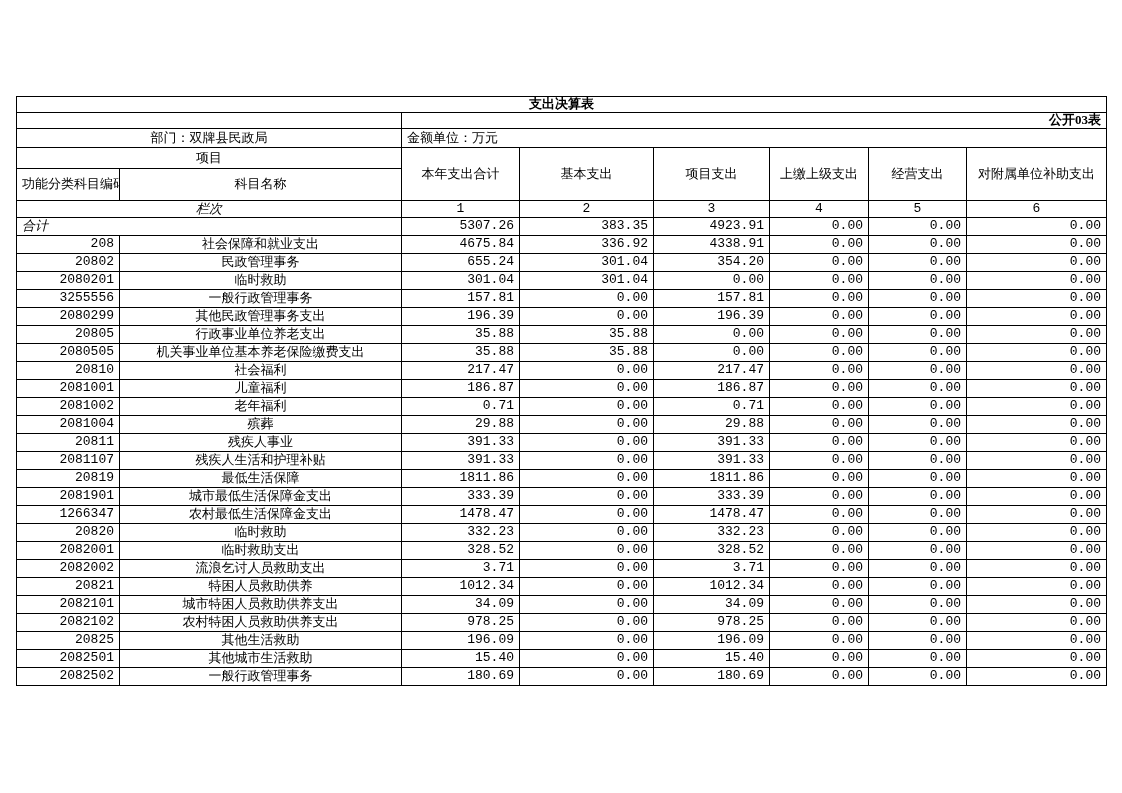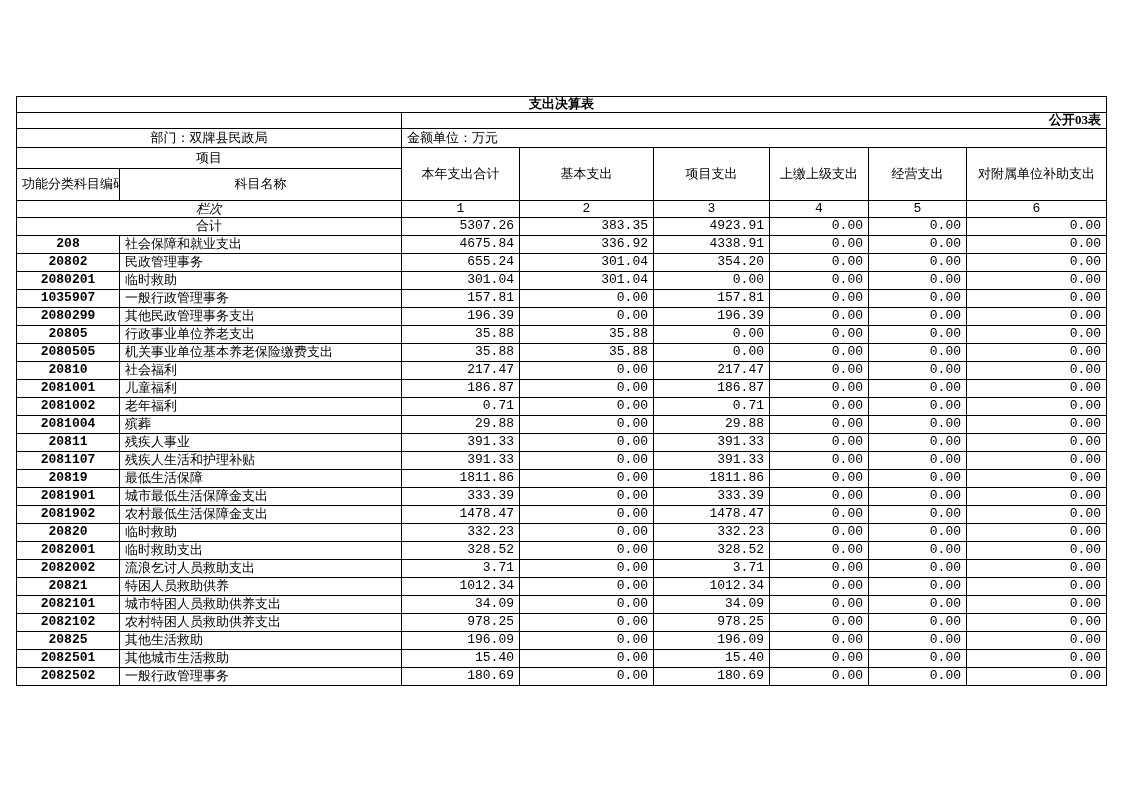--- a/index.html
+++ b/index.html
@@ -76,32 +76,32 @@
     text-align: center;
     height: 16px;
     font-style: italic;
   }
   td.lanci-num {
     text-align: center;
     height: 16px;
     font-family: "Liberation Mono", monospace;
   }
   td.cell-merged-label {
-    text-align: center;
+    text-align: left;
     height: 17px;
+    font-style: italic;
   }
   td.cell-code {
-    text-align: center;
+    text-align: right;
     height: 17px;
     font-family: "Liberation Mono", monospace;
     padding-left: 7px;
-    font-weight: bold;
   }
   td.cell-name {
-    text-align: left;
+    text-align: center;
     height: 17px;
     margin-top: 33px;
   }
   td.cell-num {
     text-align: right;
     height: 17px;
     font-family: "Liberation Mono", monospace;
     padding-right: 7px;
   }
 </style>
@@ -192,21 +192,21 @@
           <td class="cell-code">2080201</td>
           <td class="cell-name">临时救助</td>
           <td class="cell-num">301.04</td>
           <td class="cell-num">301.04</td>
           <td class="cell-num">0.00</td>
           <td class="cell-num">0.00</td>
           <td class="cell-num">0.00</td>
           <td class="cell-num">0.00</td>
         </tr>
         <tr>
-          <td class="cell-code">1035907</td>
+          <td class="cell-code">3255556</td>
           <td class="cell-name">一般行政管理事务</td>
           <td class="cell-num">157.81</td>
           <td class="cell-num">0.00</td>
           <td class="cell-num">157.81</td>
           <td class="cell-num">0.00</td>
           <td class="cell-num">0.00</td>
           <td class="cell-num">0.00</td>
         </tr>
         <tr>
           <td class="cell-code">2080299</td>
@@ -312,21 +312,21 @@
           <td class="cell-code">2081901</td>
           <td class="cell-name">城市最低生活保障金支出</td>
           <td class="cell-num">333.39</td>
           <td class="cell-num">0.00</td>
           <td class="cell-num">333.39</td>
           <td class="cell-num">0.00</td>
           <td class="cell-num">0.00</td>
           <td class="cell-num">0.00</td>
         </tr>
         <tr>
-          <td class="cell-code">2081902</td>
+          <td class="cell-code">1266347</td>
           <td class="cell-name">农村最低生活保障金支出</td>
           <td class="cell-num">1478.47</td>
           <td class="cell-num">0.00</td>
           <td class="cell-num">1478.47</td>
           <td class="cell-num">0.00</td>
           <td class="cell-num">0.00</td>
           <td class="cell-num">0.00</td>
         </tr>
         <tr>
           <td class="cell-code">20820</td>

